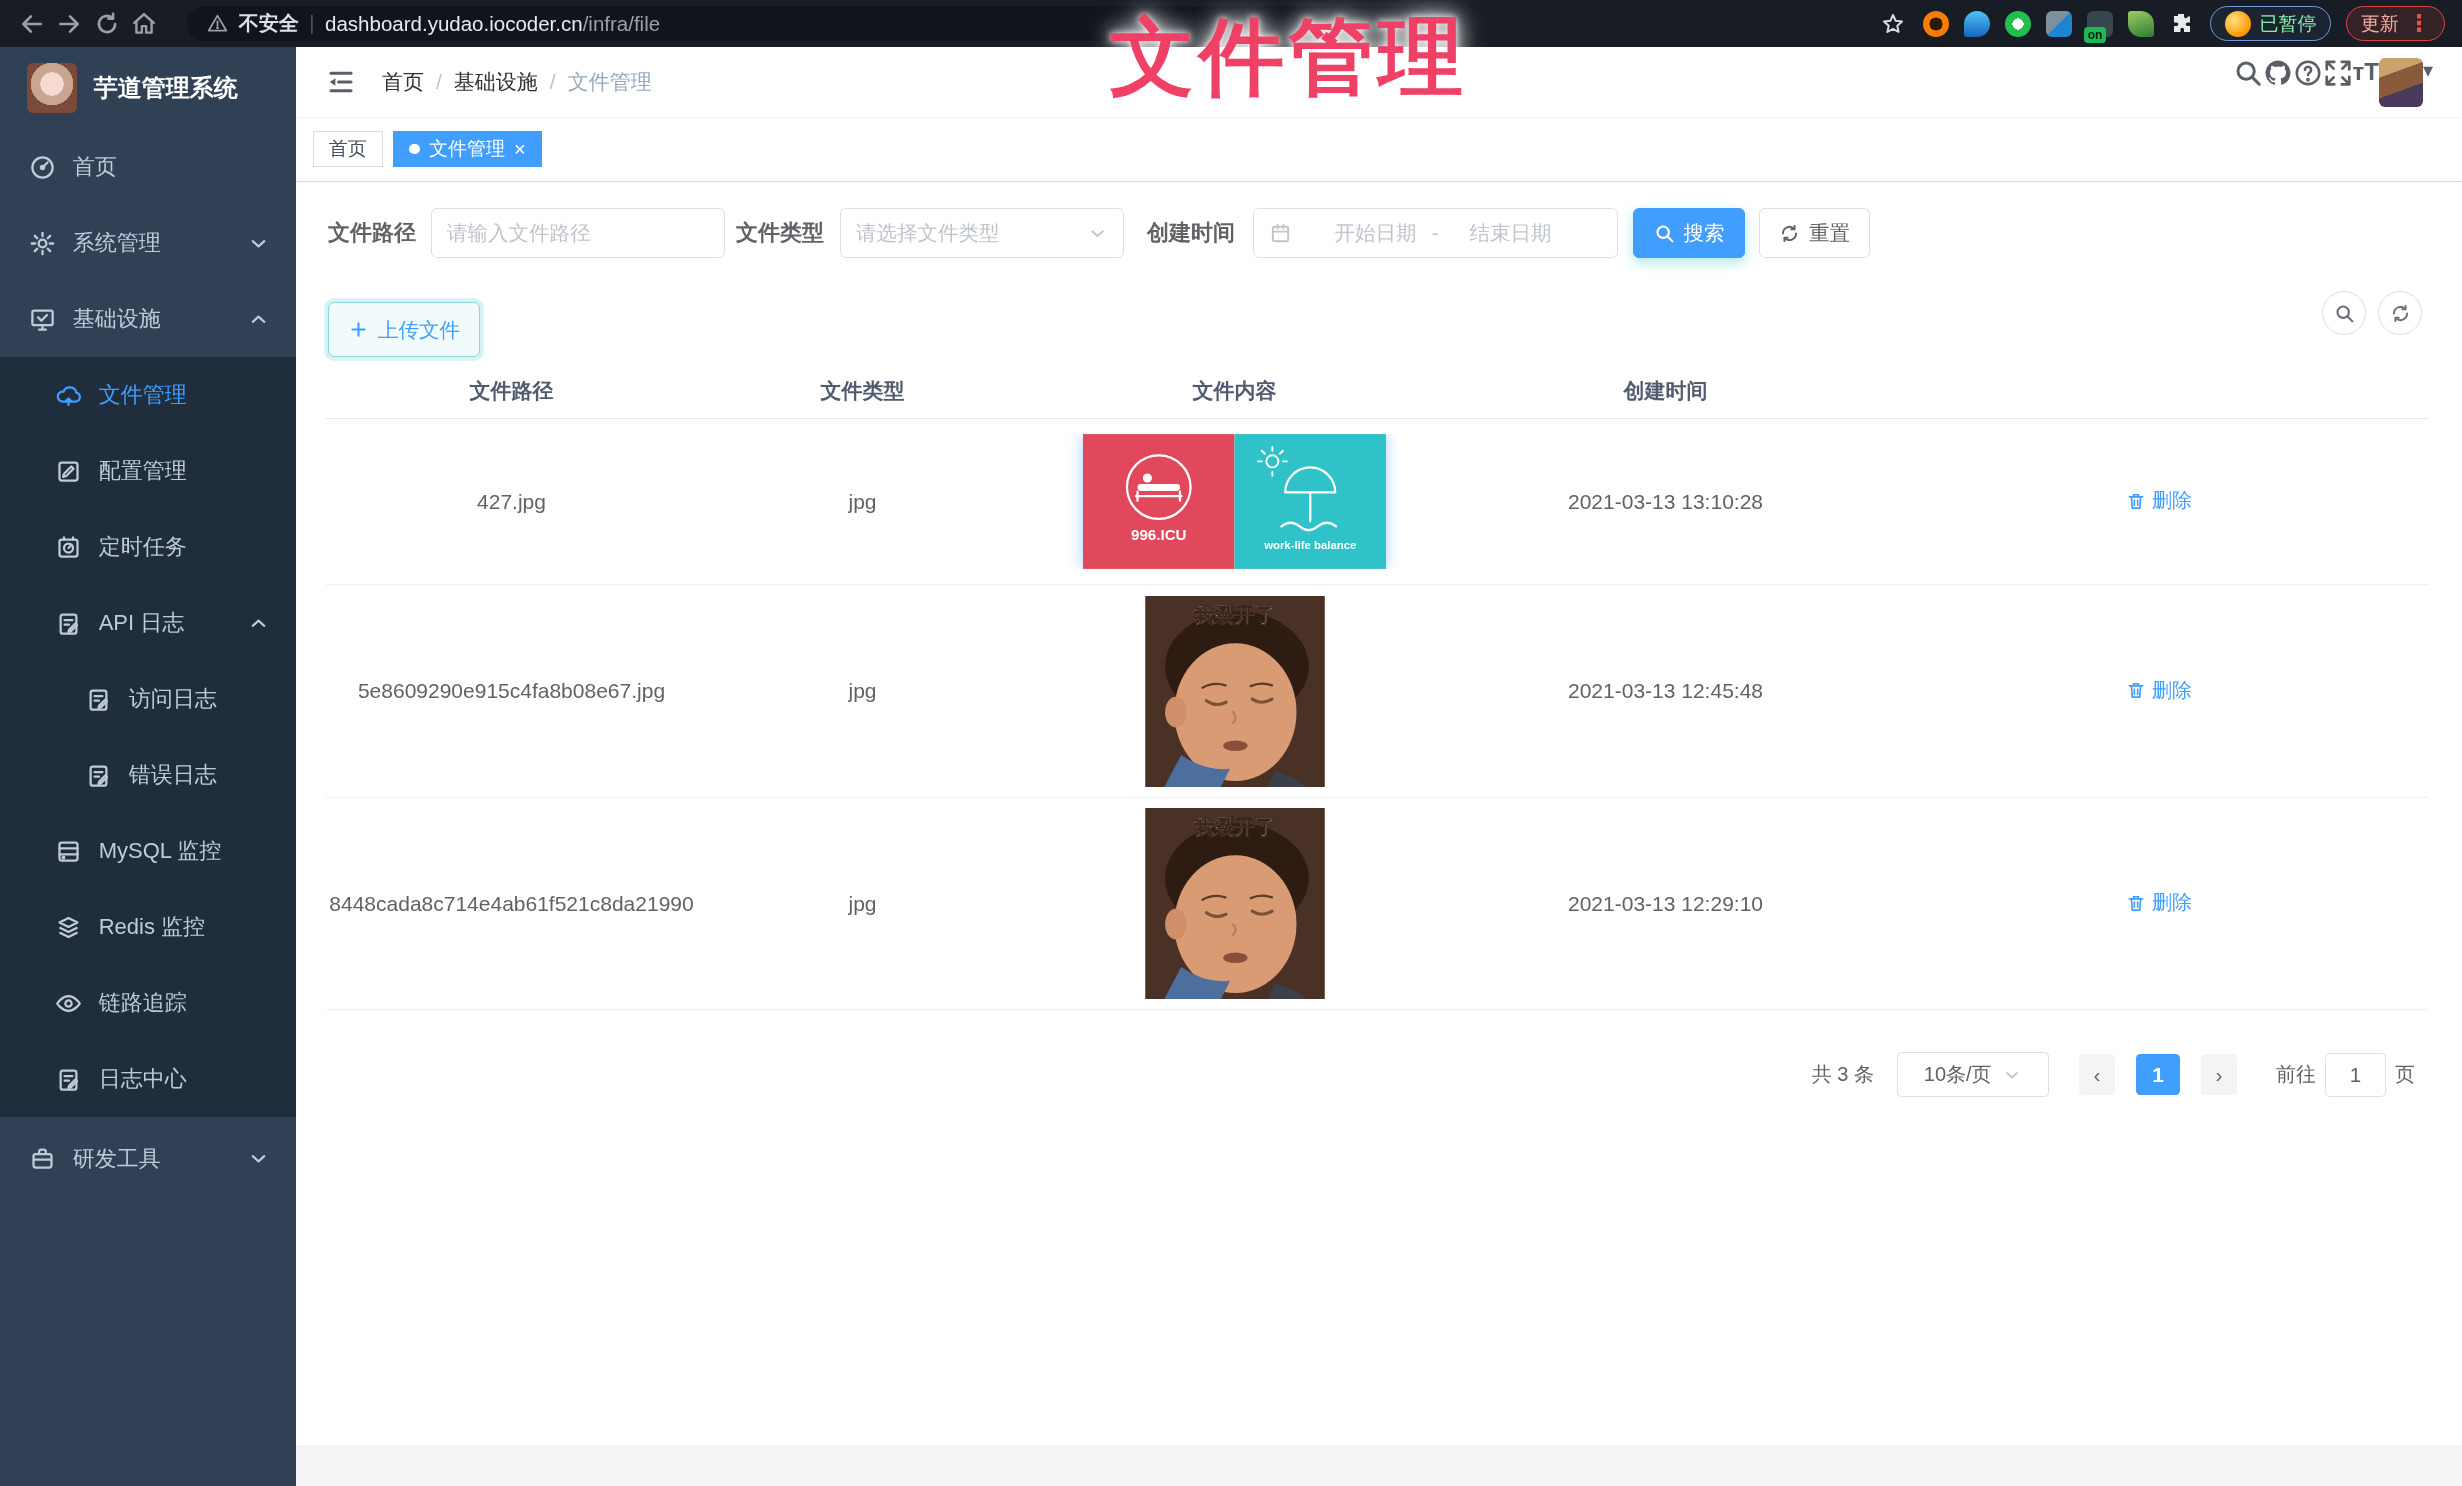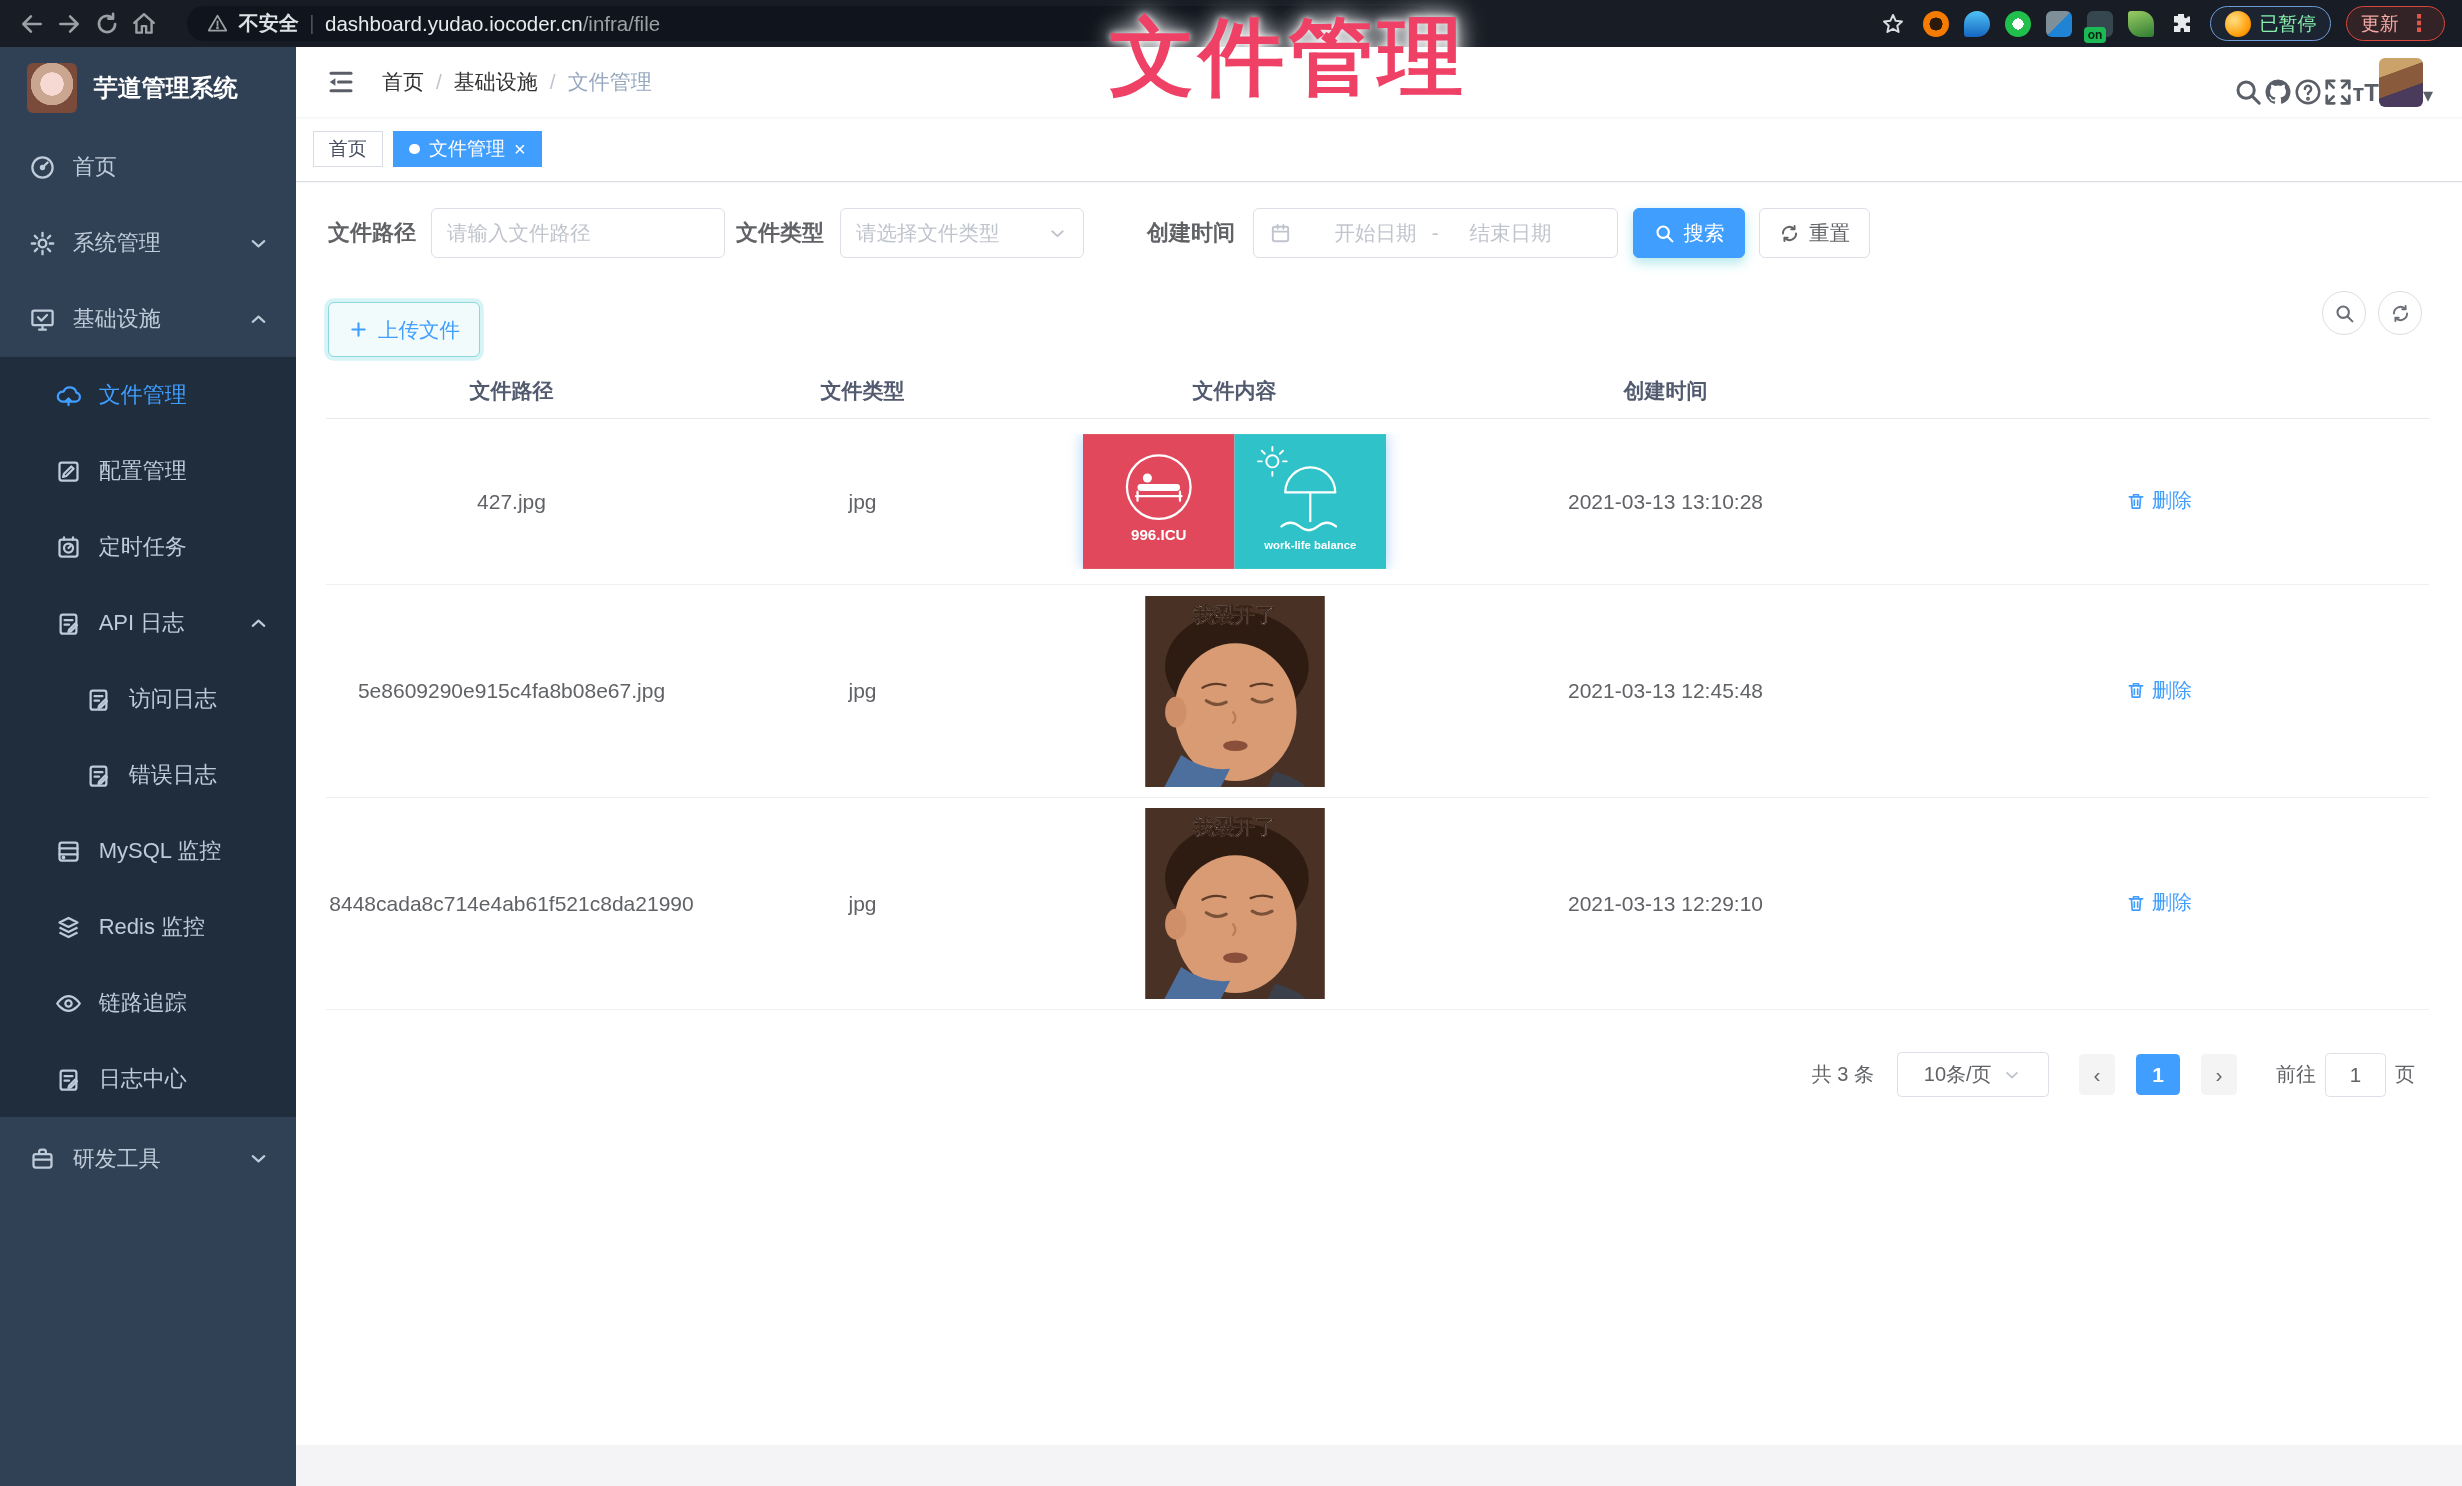--- a/index.html
+++ b/index.html
@@ -47,21 +47,21 @@
 
   
   .main { position:absolute; left:296px; top:47px; width:2167px; height:1440px; background:#fff; }
   .navbar { position:absolute; left:0; top:0; width:100%; height:70px; background:#fff;
     box-shadow:0 0.8px 3px rgba(0,21,41,.08); display:flex; align-items:center; padding:0 30px; z-index:5; }
   .hamburger { width:30px; height:30px; color:#5a5e66; margin-right:26px; }
   .crumb { display:flex; align-items:center; gap:12px; font-size:21px; }
   .crumb .c1 { color:#303133; font-weight:500; }
   .crumb .sep { color:#c0c4cc; }
   .crumb .cur { color:#97a8be; }
-  .nav-right { margin-left:auto; display:flex; align-items:flex-end; color:#5a5e66; }
+  .nav-right { margin-left:auto; display:flex; align-items:flex-start; color:#5a5e66; }
   .nav-right .nri { width:30px; height:30px; }
   .fontsize-ic { font-size:24px; font-weight:bold; color:#5a5e66; }
   .nav-avatar { width:44px; height:49px; border-radius:6px;
     background:linear-gradient(160deg,#caa36a 0 30%, #8a5a3c 31% 62%, #4a3a5c 63% 100%); }
   .nav-caret { color:#5a5e66; font-size:20px; }
 
   .tabsbar { position:absolute; left:0; top:70px; width:100%; height:65px; background:#fff;
     border-bottom:0.8px solid #d8dce5; box-shadow:0 0.8px 2.3px 0 rgba(0,0,0,.06); display:flex; align-items:center; padding:0 16.7px; gap:10.6px; z-index:4; }
   .tag { height:36px; display:flex; align-items:center; gap:9px; padding:0 15px; font-size:19px;
     border:0.8px solid #d8dce5; background:#fff; color:#495060; cursor:pointer; }
@@ -521,21 +521,21 @@
       <span>文件管理</span>
       <span class="close">×</span>
     </div>
   </div>
 
   <div class="flabel" style="left:32px; top:161px;">文件路径</div>
   <div class="fbox" style="left:135px; top:161px; width:294px;">
     <input placeholder="请输入文件路径" style="">
   </div>
   <div class="flabel" style="left:440px; top:161px;">文件类型</div>
-  <div class="fbox" style="left:544px; top:161px; width:244px;">
+  <div class="fbox" style="left:544px; top:161px; width:284px;">
     <input readonly="" placeholder="请选择文件类型" style="">
     <svg class="ic chev" viewBox="0 0 28 28" width="21" height="21">
         <use href="#i-chevd"></use>
       </svg>
   </div>
   <div class="flabel" style="left:851px; top:161px;">创建时间</div>
   <div class="fbox" style="left:957px; top:161px; width:365px;">
     <svg class="ic cal-ic" viewBox="0 0 30 30" width="23" height="23">
         <use href="#i-cal"></use>
       </svg>

